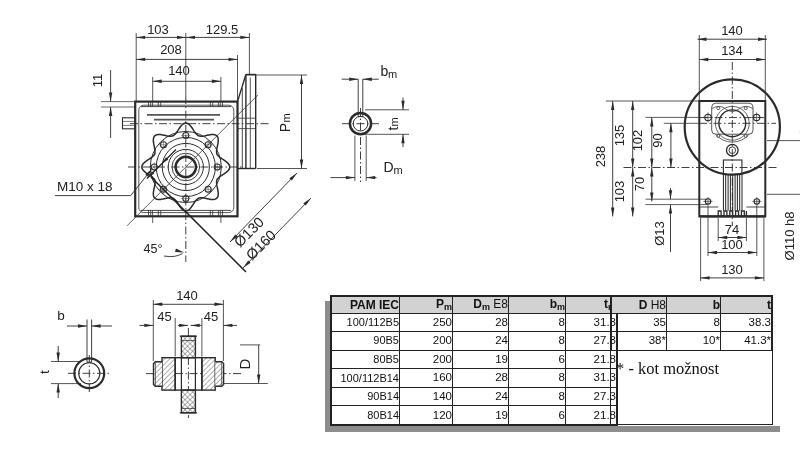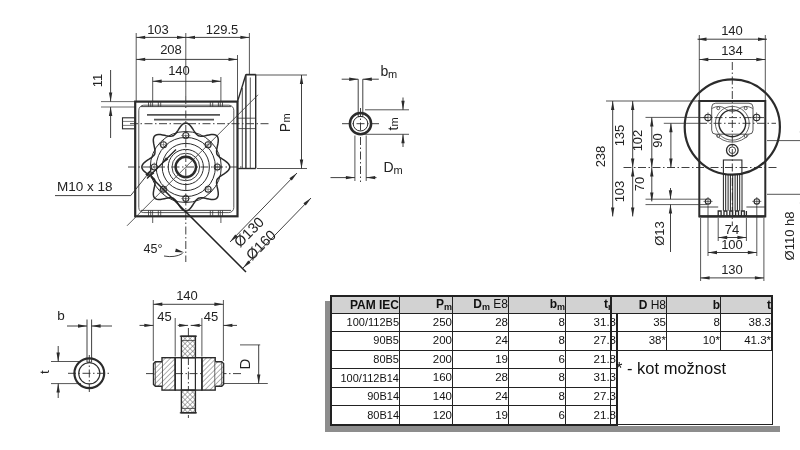--- a/index.html
+++ b/index.html
@@ -11,21 +11,21 @@
 .t { border-collapse:collapse; table-layout:fixed; font-size:11.5px; color:#111;
      text-align:right;padding-left:22px; }
 .t td { border:1px solid #222; height:17.6px; padding:0; line-height:1; }
 .t tr.hd td { background:#d2d2d2; font-size:12px; height:15.5px; }
 .t .c1 { font-weight:normal; font-size:11px; }
 .sb { font-size:9px; vertical-align:-2px; font-weight:bold; }
 .s8 { font-size:12px; }
 .lt { position:absolute; left:0; top:0; border:1.5px solid #222; }
 .rt { position:absolute; left:280px; top:0; width:161px; height:128px; border:1.5px solid #222; }
 
-.note { font-size:16.5px; color:#111; padding:8px 0 0 5px; }
+.note { font-size:16.5px; color:#111; padding:8px 0 0 5px;font-family:Liberation Serif, serif; }
 </style>
 </head>
 <body>
 <div id="page">
 <svg width="800" height="450" viewBox="0 0 800 450">
 <defs>
 <pattern id="hat" width="3.6" height="3.6" patternUnits="userSpaceOnUse" patternTransform="rotate(45)">
 <rect width="3.6" height="3.6" fill="#fff"></rect>
 <line x1="0" y1="0" x2="0" y2="3.6" stroke="#555" stroke-width="0.9"></line>
 </pattern>

